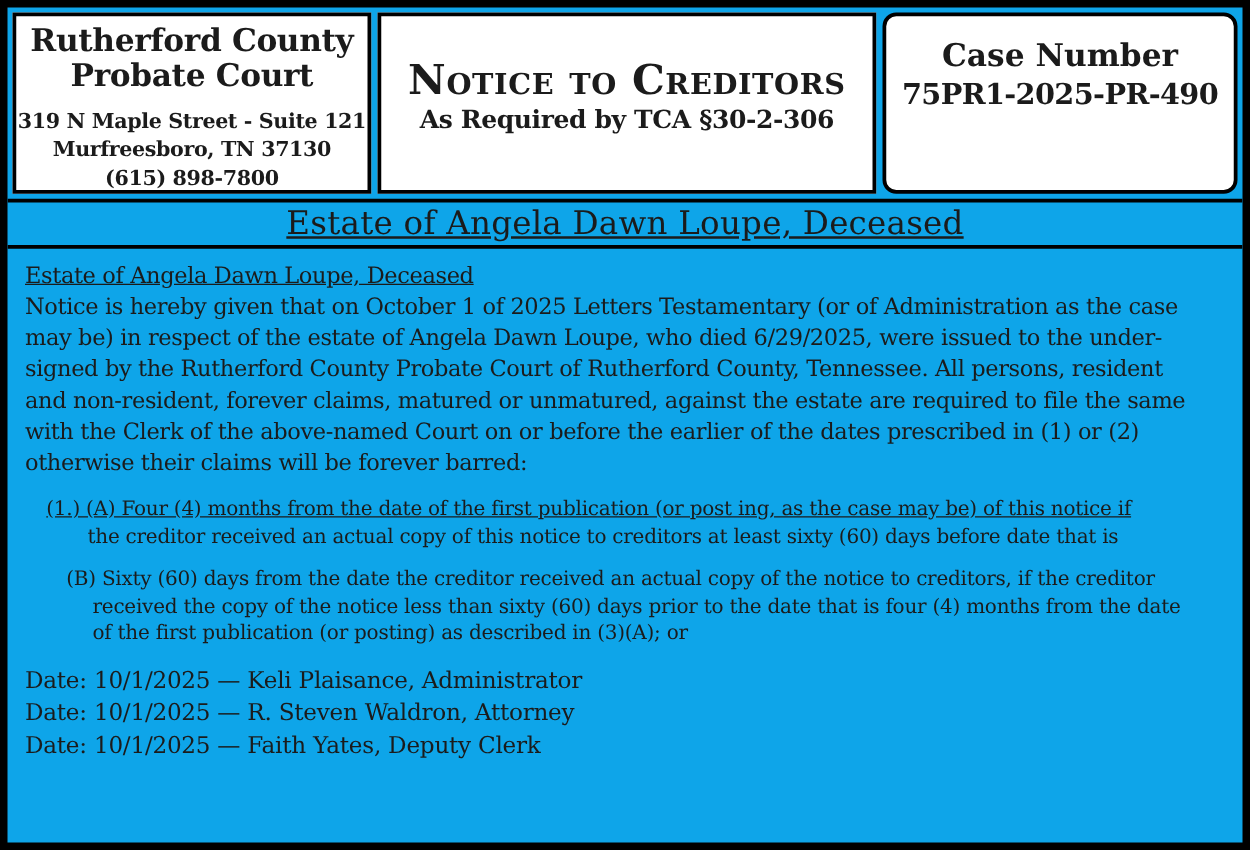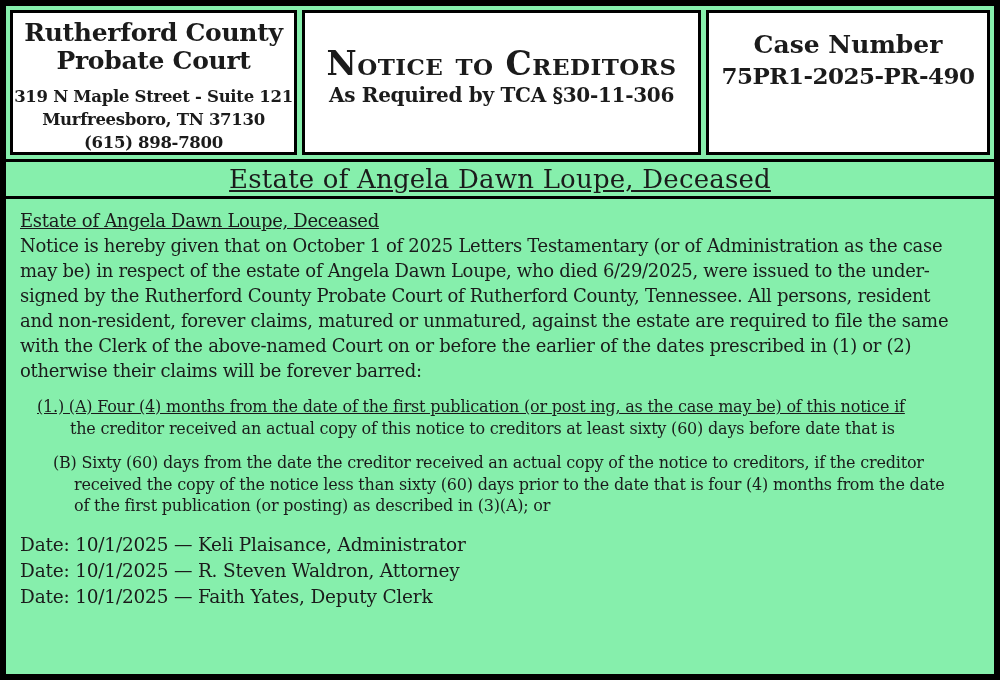--- a/index.html
+++ b/index.html
@@ -5,21 +5,21 @@
   * { margin: 0; padding: 0; box-sizing: border-box; }
   html, body { background: #ffffff; }
   body {
     width: 1000px; height: 680px;
     font-family: "DejaVu Serif", serif;
     color: #1b1b1b;
     overflow: hidden;
   }
   .page {
     width: 1000px; height: 680px;
-    background: #86efac;
+    background: #0ea5e9;
     border: 6px solid #000000;
     display: flex; flex-direction: column;
     overflow: hidden;
   }
   
   .header-row {
     display: flex;
     gap: 5px;
     padding: 4px 4px 0 4px;
     height: 149px;
@@ -37,21 +37,21 @@
     display: flex; flex-direction: column; justify-content: center;
     text-align: center; padding-bottom: 14px;
   }
   .notice-title {
     font-weight: bold; font-size: 33px; line-height: 38px;
     font-variant: small-caps; letter-spacing: 0.5px;
   }
   .notice-sub { font-weight: bold; font-size: 20px; line-height: 24px; letter-spacing: -0.3px; }
   .case-box {
     width: 284px; flex: 0 0 284px;
-    text-align: center; padding-top: 17px;
+    text-align: center; padding-top: 17px; border-radius: 11px;
   }
   .case-label { font-weight: bold; font-size: 25px; line-height: 30px; }
   .case-number { font-weight: bold; font-size: 23px; line-height: 32px; letter-spacing: -0.5px; }
   
   .title-band {
     margin-top: 4px;
     border-top: 3px solid #000000;
     border-bottom: 3px solid #000000;
     text-align: center;
     height: 40px; flex: 0 0 auto;
@@ -95,21 +95,21 @@
       </div>
       <div class="court-addr">
         <div>319 N Maple Street - Suite 121</div>
         <div>Murfreesboro, TN 37130</div>
         <div>(615) 898-7800</div>
       </div>
     </div>
 
     <div class="hbox notice-box">
       <div class="notice-title">Notice to Creditors</div>
-      <div class="notice-sub">As Required by TCA §30-11-306</div>
+      <div class="notice-sub">As Required by TCA §30-2-306</div>
     </div>
 
     <div class="hbox case-box">
       <div class="case-label">Case Number</div>
       <div class="case-number">75PR1-2025-PR-490</div>
     </div>
 
   </div>
 
   <div class="title-band">

